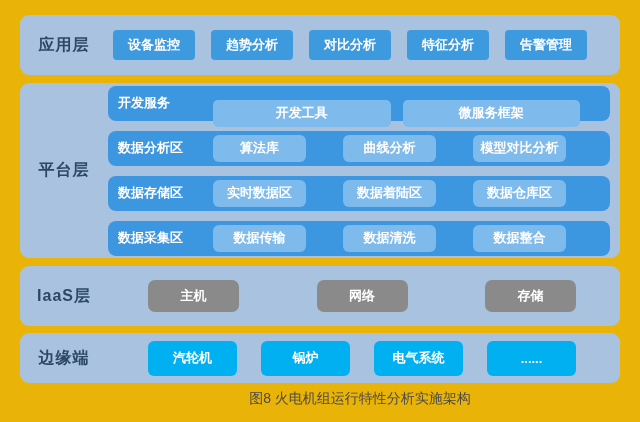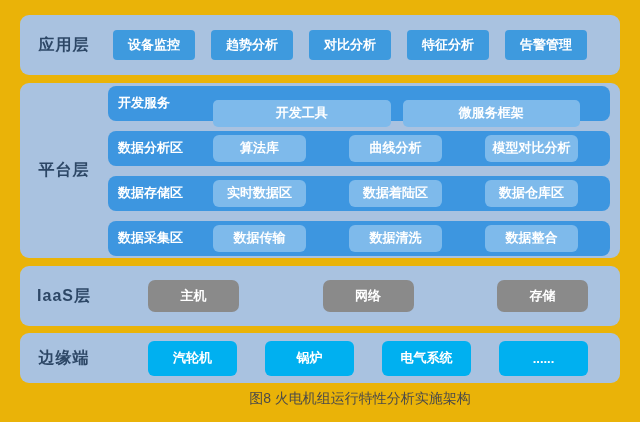--- a/index.html
+++ b/index.html
@@ -43,30 +43,30 @@
   }
   
   .platform-rows{flex:1;display:flex;flex-direction:column;gap:10px;padding-right:10px;}
   .prow{
     height:35px;background:var(--row-bg);border-radius:8px;
     display:flex;align-items:center;padding-left:10px;
   }
   .prow-label{width:95px;flex:none;color:var(--btn-text);font-weight:bold;font-size:13px;}
   .prow-items{flex:1;display:flex;align-items:center;}
   .prow-items.two{gap:12px;padding-right:30px;}
-  .prow-items.three{justify-content:space-between;padding-right:32px;}
+  .prow-items.three{justify-content:space-between;padding-right:44px;}
   .pbtn{
     height:27px;background:var(--row-btn);border-radius:6px;
     color:var(--btn-text);font-weight:bold;font-size:13px;
     display:flex;align-items:center;justify-content:center;
   }
   .pbtn.wide{flex:1;border-radius:5px;margin-top:20px;}
   .pbtn.cell{width:93px;flex:none;}
   
-  .spread-items{flex:1;display:flex;align-items:center;justify-content:space-between;padding:0 32px 0 40px;}
+  .spread-items{flex:1;display:flex;align-items:center;justify-content:space-between;padding:0 44px 0 40px;}
   .iaas-btn{
     width:91px;height:32px;flex:none;background:var(--iaas-btn);border-radius:7px;
     color:var(--btn-text);font-weight:bold;font-size:13px;
     display:flex;align-items:center;justify-content:center;
   }
   .edge-btn{
     width:89px;height:35px;flex:none;background:var(--edge-btn);border-radius:6px;
     color:var(--btn-text);font-weight:bold;font-size:13px;
     display:flex;align-items:center;justify-content:center;
   }

